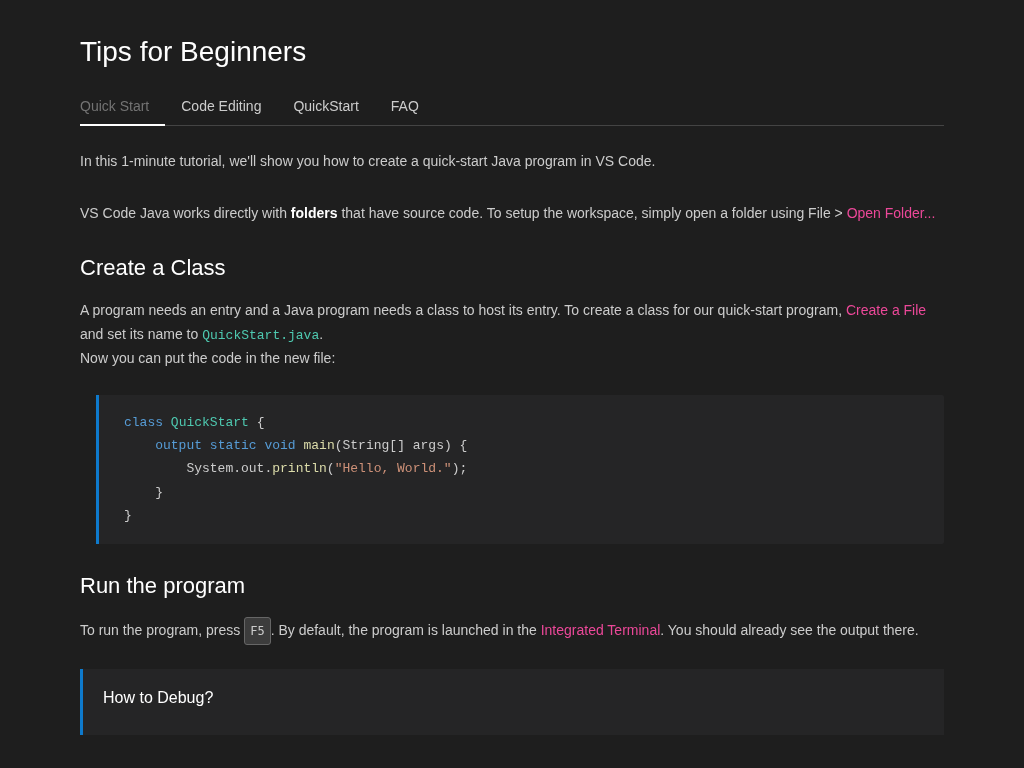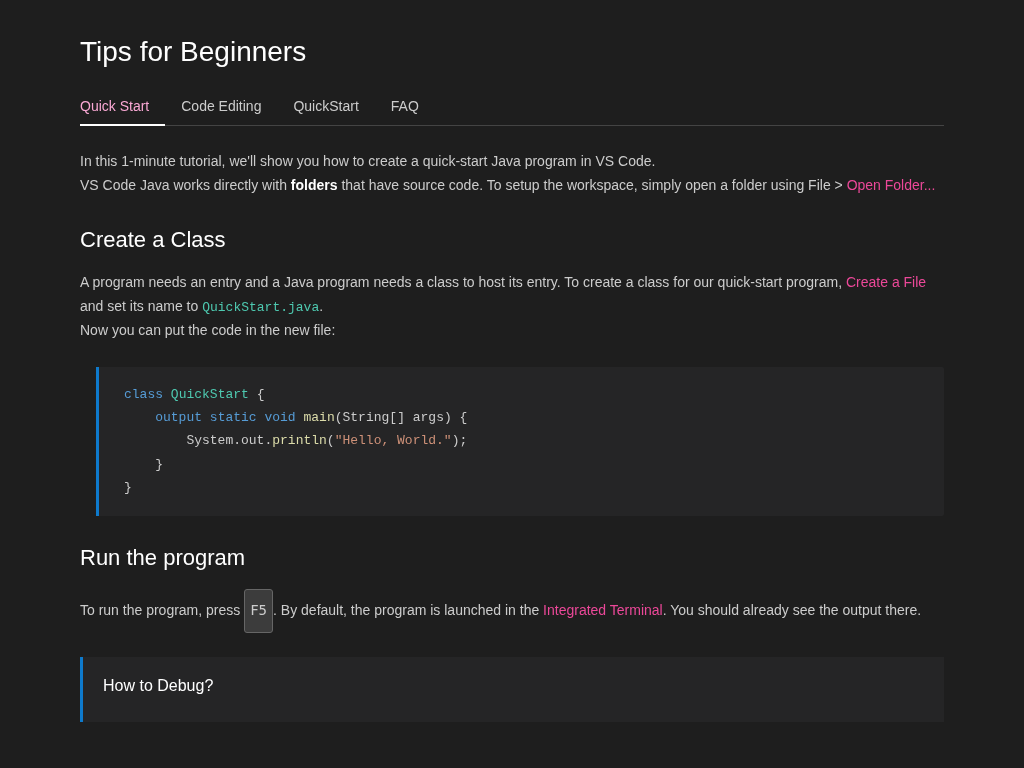--- a/index.html
+++ b/index.html
@@ -45,38 +45,39 @@
       font-size: 14px;
       position: relative;
       text-decoration: none;
     }
 
     .tab:first-child {
       padding-left: 0;
     }
 
     .tab.active {
-      color: #f9a8d4;
+      color: #737373;
     }
 
     .tab.active::after {
       content: '';
       position: absolute;
       bottom: -1px;
       left: 0;
       right: 0;
       height: 2px;
       background-color: #ffffff;
     }
 
     .tab:first-child.active::after {
       left: 0;
     }
 
     .intro-text {
+      margin-bottom: 28px;
       color: #cccccc;
       line-height: 1.7;
     }
 
     .section-title {
       font-size: 22px;
       font-weight: 300;
       color: #ffffff;
       margin-bottom: 14px;
     }
@@ -102,22 +103,22 @@
       font-family: 'Consolas', 'Courier New', monospace;
       color: #4ec9b0;
       font-size: 13px;
     }
 
     .kbd {
       display: inline-block;
       background-color: #3c3c3c;
       border: 1px solid #666;
       border-radius: 3px;
-      padding: 9px 5px;
-      font-size: 14px;
+      padding: 3px 5px;
+      font-size: 12px;
       color: #cccccc;
       font-family: 'Consolas', monospace;
     }
 
     .code-block {
       background-color: #252526;
       border-left: 3px solid #0e7acc;
       padding: 16px 25px;
       margin: 16px 0 24px 16px;
       border-radius: 0 2px 2px 0;

